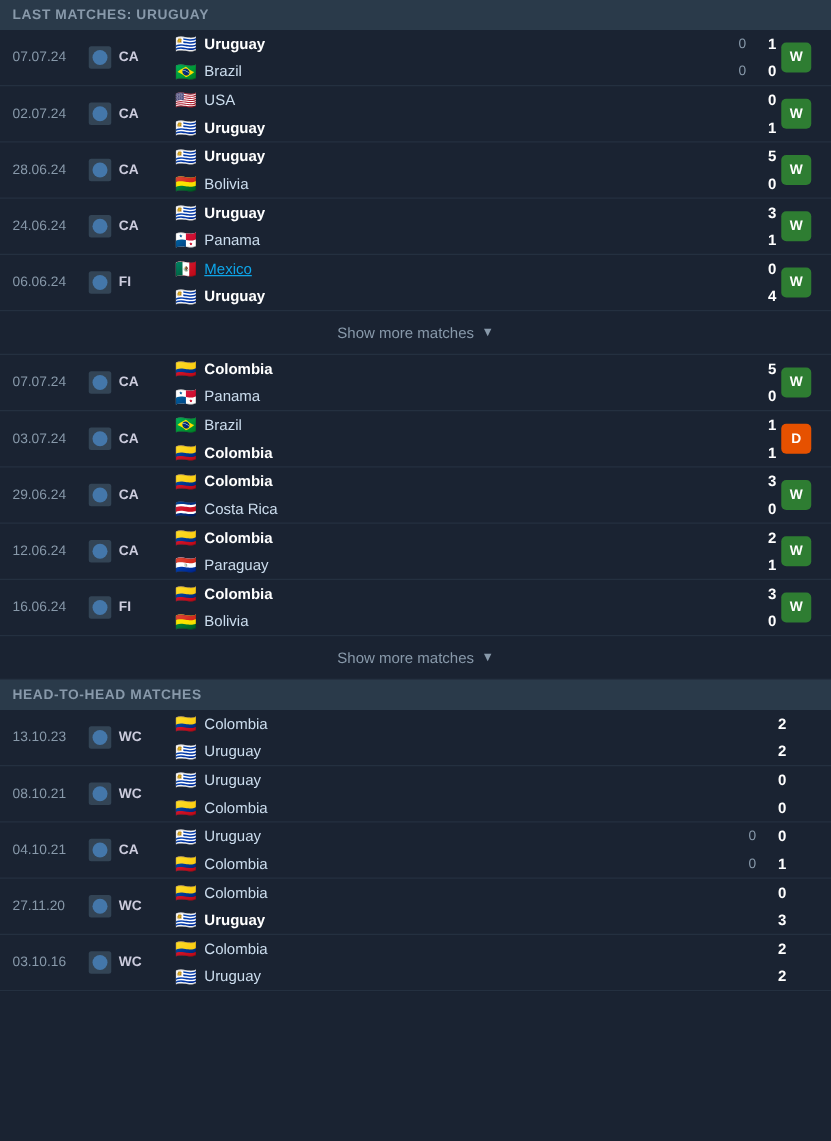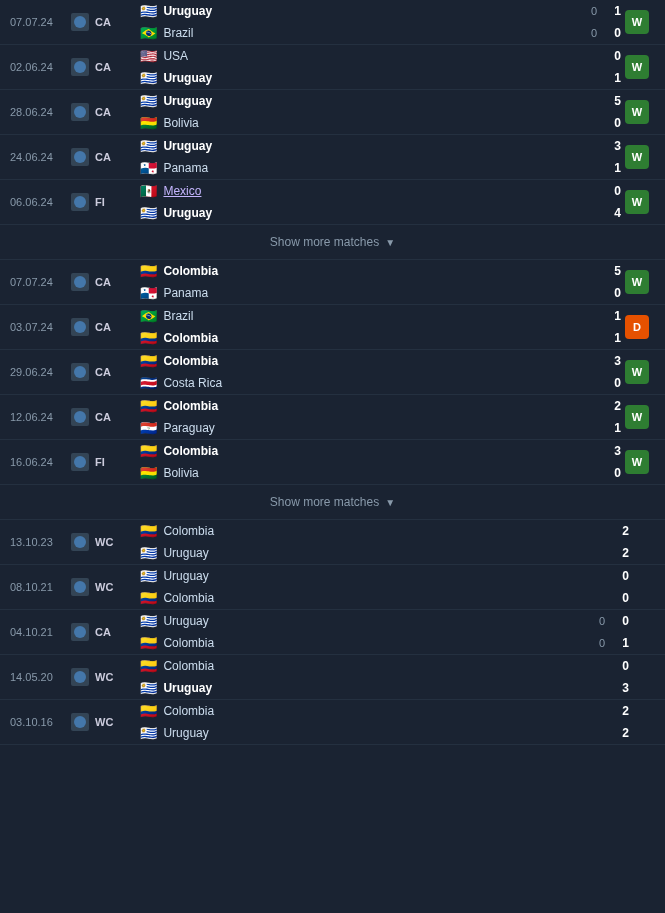--- a/index.html
+++ b/index.html
@@ -124,20 +124,23 @@
     .chevron {
       font-size: 10px;
     }
   </style>
 </head>
 <body>
 
 <div>
 
   <div>
+    <div class="section-header">
+      <span>LAST MATCHES: URUGUAY</span>
+    </div>
     <div class="match-group" id="uruguay-matches">
         <div class="match-entry">
           <div class="date-tournament">
             <span class="date-text">07.07.24</span>
             <div style="width: 18px; height: 18px; background: rgb(51, 68, 85); border-radius: 2px; display: flex; align-items: center; justify-content: center;">
               <div style="width: 12px; height: 12px; background: rgb(68, 119, 170); border-radius: 50%;"></div>
             </div>
             <span class="tournament-label">CA</span>
           </div>
           <div class="teams-scores">
@@ -159,21 +162,21 @@
               <div class="score-item">1</div>
               <div class="score-item">0</div>
             </div>
             <div class="badge-col">
               <div class="result-badge result-w">W</div>
             </div>
           </div>
         </div>
         <div class="match-entry">
           <div class="date-tournament">
-            <span class="date-text">02.06.24</span>
+            <span class="date-text">02.07.24</span>
             <div style="width: 18px; height: 18px; background: rgb(51, 68, 85); border-radius: 2px; display: flex; align-items: center; justify-content: center;">
               <div style="width: 12px; height: 12px; background: rgb(68, 119, 170); border-radius: 50%;"></div>
             </div>
             <span class="tournament-label">CA</span>
           </div>
           <div class="teams-scores">
             <div class="teams-col">
               <div class="team-line-item">
                 <span style="font-size: 14px; margin-right: 6px;">🇺🇸</span>
                 <span style="color: rgb(204, 221, 238); font-size: 12px;">USA</span>
@@ -253,21 +256,21 @@
             <span class="date-text">06.06.24</span>
             <div style="width: 18px; height: 18px; background: rgb(51, 68, 85); border-radius: 2px; display: flex; align-items: center; justify-content: center;">
               <div style="width: 12px; height: 12px; background: rgb(68, 119, 170); border-radius: 50%;"></div>
             </div>
             <span class="tournament-label">FI</span>
           </div>
           <div class="teams-scores">
             <div class="teams-col">
               <div class="team-line-item">
                 <span style="font-size: 14px; margin-right: 6px;">🇲🇽</span>
-                <span style="color: #c4b5fd; font-size: 12px; text-decoration: underline;">Mexico</span>
+                <span style="color: #0ea5e9; font-size: 12px; text-decoration: underline;">Mexico</span>
               </div>
               <div class="team-line-item">
                 <span style="font-size: 14px; margin-right: 6px;">🇺🇾</span>
                 <span style="font-weight: bold; color: rgb(255, 255, 255); font-size: 12px;">Uruguay</span>
               </div>
             </div>
             <div class="scores-col">
               <div class="score-item">0</div>
               <div class="score-item">4</div>
             </div>
@@ -426,20 +429,23 @@
           </div>
         </div>
       </div>
     <div class="show-more">
       <span>Show more matches</span>
       <span class="chevron">▼</span>
     </div>
   </div>
 
   <div>
+    <div class="section-header">
+      <span>HEAD-TO-HEAD MATCHES</span>
+    </div>
     <div class="match-group" id="h2h-matches">
         <div class="match-entry">
           <div class="date-tournament">
             <span class="date-text">13.10.23</span>
             <div style="width: 18px; height: 18px; background: rgb(51, 68, 85); border-radius: 2px; display: flex; align-items: center; justify-content: center;">
               <div style="width: 12px; height: 12px; background: rgb(68, 119, 170); border-radius: 50%;"></div>
             </div>
             <span class="tournament-label">WC</span>
           </div>
           <div class="teams-scores">
@@ -511,21 +517,21 @@
             </div>
             <div class="scores-col">
               <div class="score-item">0</div>
               <div class="score-item">1</div>
             </div>
             <div style="width: 32px;"></div>
           </div>
         </div>
         <div class="match-entry">
           <div class="date-tournament">
-            <span class="date-text">14.05.20</span>
+            <span class="date-text">27.11.20</span>
             <div style="width: 18px; height: 18px; background: rgb(51, 68, 85); border-radius: 2px; display: flex; align-items: center; justify-content: center;">
               <div style="width: 12px; height: 12px; background: rgb(68, 119, 170); border-radius: 50%;"></div>
             </div>
             <span class="tournament-label">WC</span>
           </div>
           <div class="teams-scores">
             <div class="teams-col">
               <div class="team-line-item">
                 <span style="font-size: 14px; margin-right: 6px;">🇨🇴</span>
                 <span style="color: rgb(204, 221, 238); font-size: 12px;">Colombia</span>

